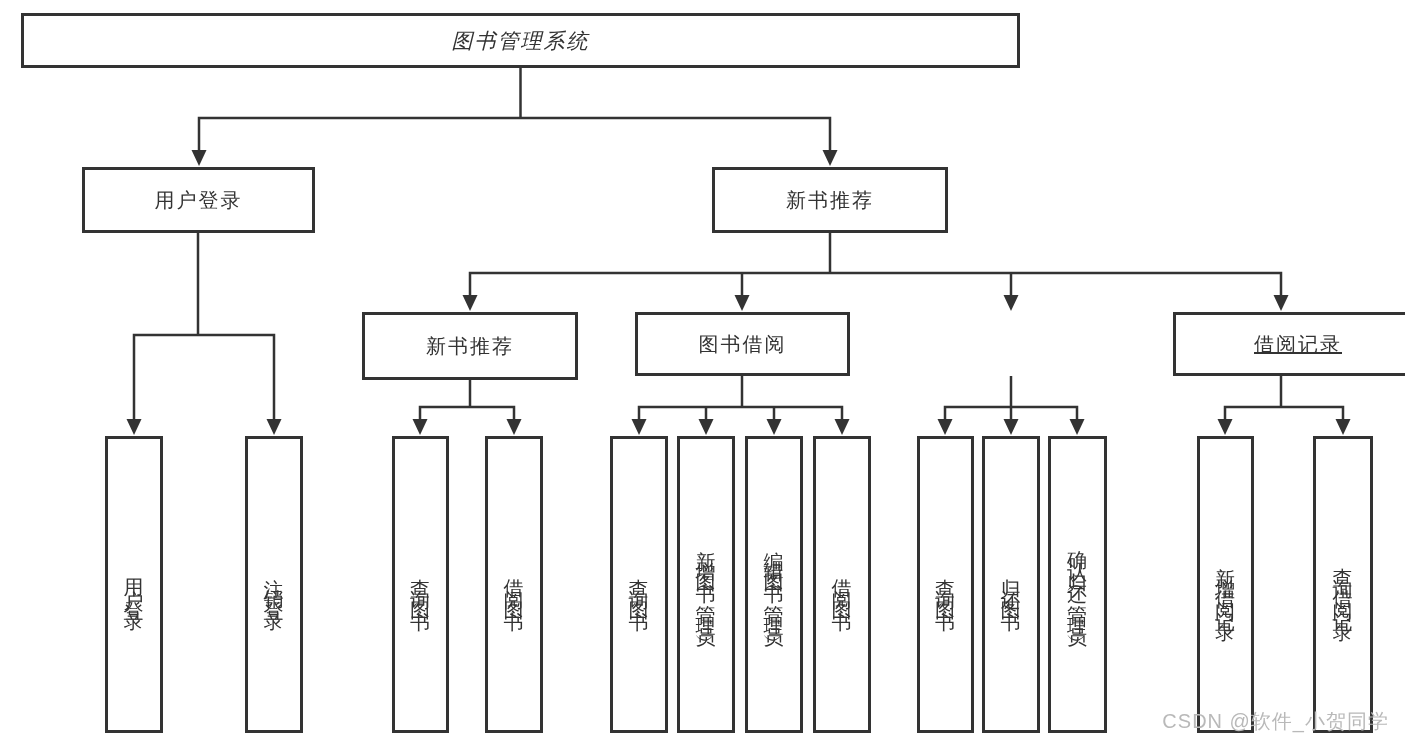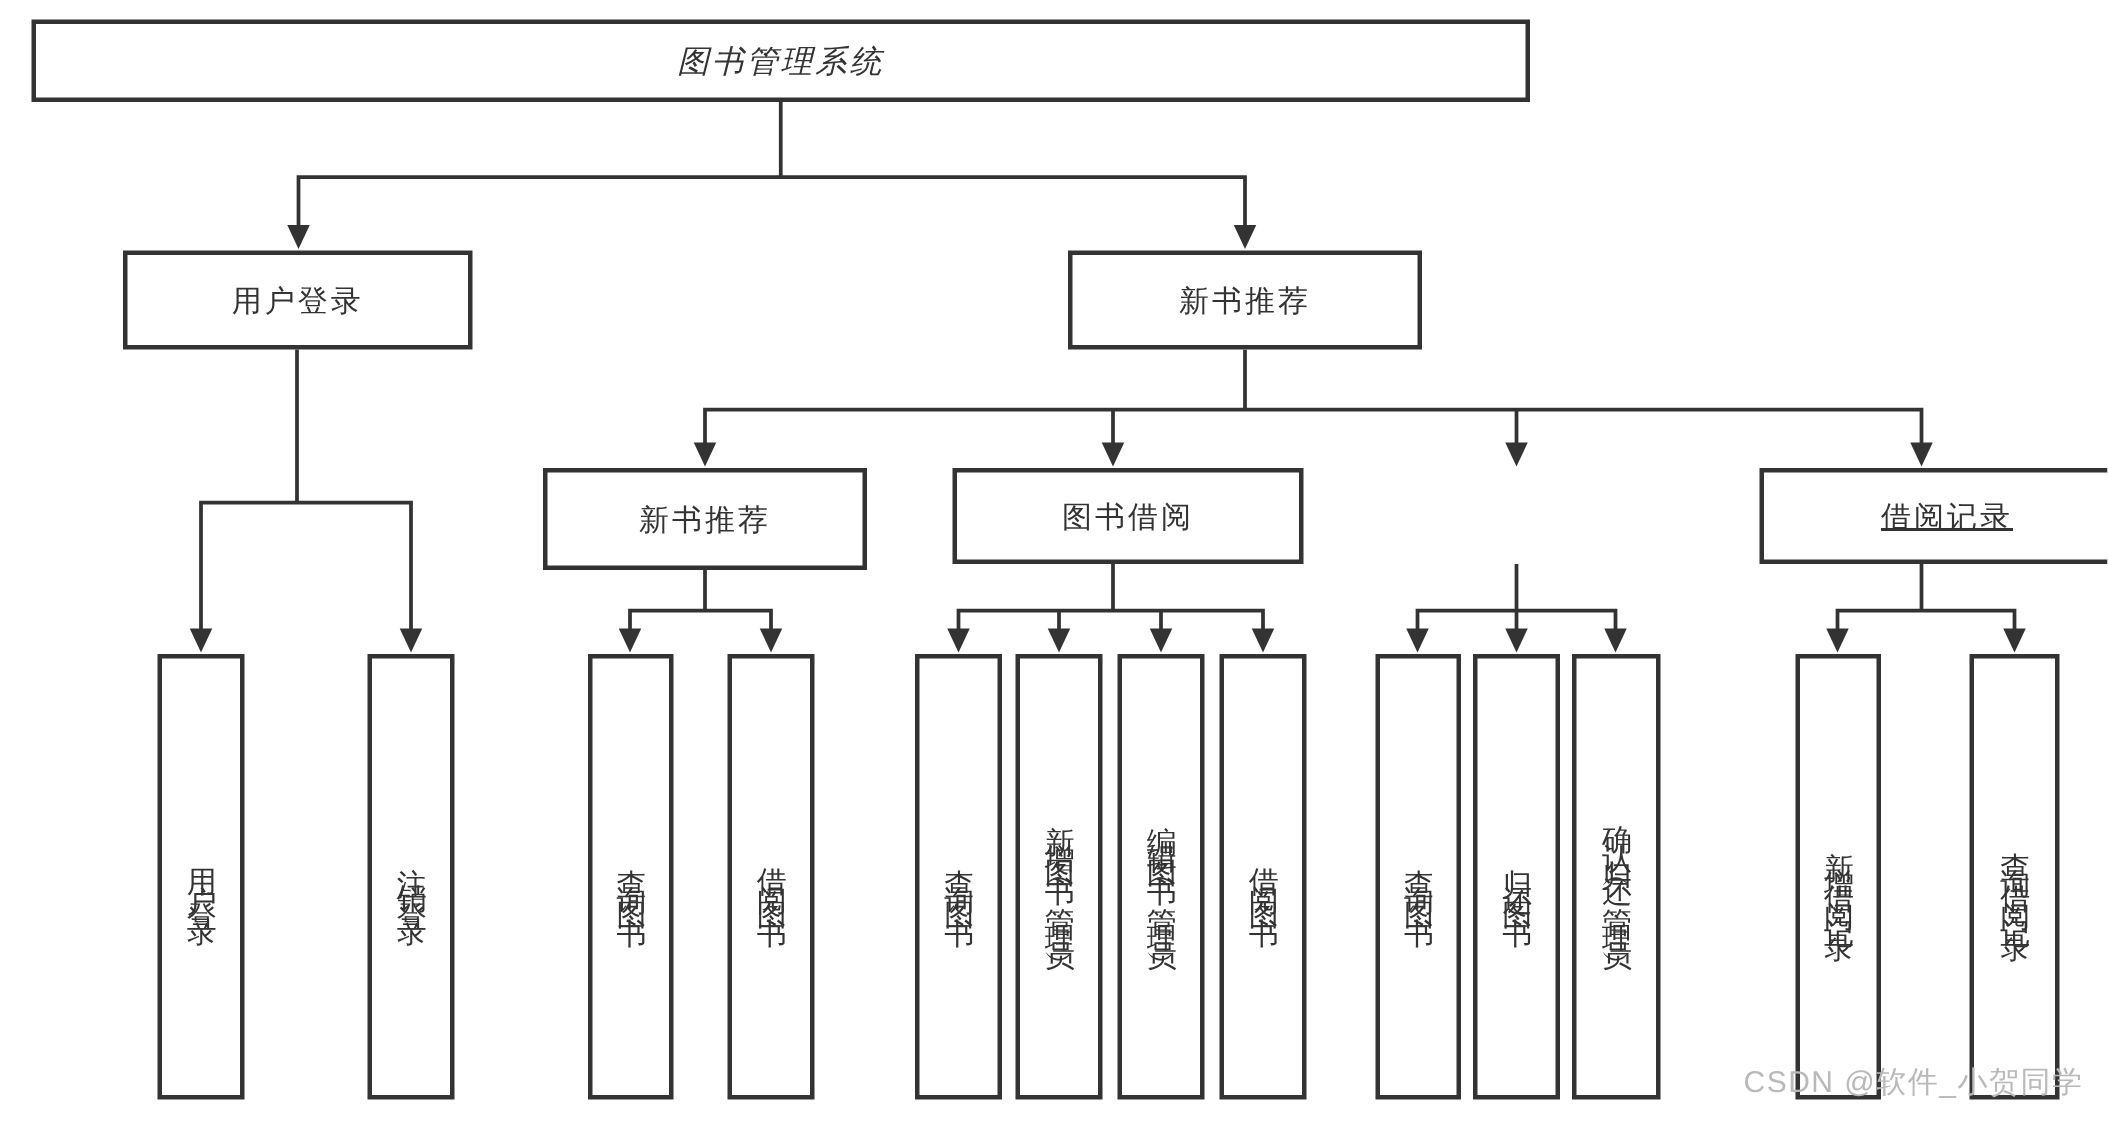--- a/index.html
+++ b/index.html
@@ -26,21 +26,21 @@
     display: flex;
     align-items: center;
     justify-content: center;
     text-align: center;
   }
   .h-node { font-size: 20px; letter-spacing: 2px; }
   .root-node { left: 21px; top: 13px; width: 999px; height: 55px; font-size: 21px; font-style: italic; }
   .n-user-login { left: 82px;  top: 167px; width: 233px; height: 66px; }
   .n-book-mgmt { left: 712px; top: 167px; width: 236px; height: 66px; }
   .n-l3-1 { left: 362px;  top: 312px; width: 216px; height: 68px; }
-  .n-l3-2 { left: 635px;  top: 312px; width: 234px; height: 64px; }
+  .n-l3-2 { left: 635px;  top: 312px; width: 215px; height: 64px; }
   .n-l3-3 { left: 905px;  top: 312px; width: 215px; height: 64px; }
   .n-l3-4 { left: 1173px; top: 312px; width: 250px; height: 64px; text-decoration: underline; }
   .leaf { top: 436px; height: 297px; }
   .leaf .vtext {
     writing-mode: vertical-rl;
     text-orientation: mixed;
     font-size: 20px;
     letter-spacing: 11px;
     line-height: 1;
     white-space: nowrap;

